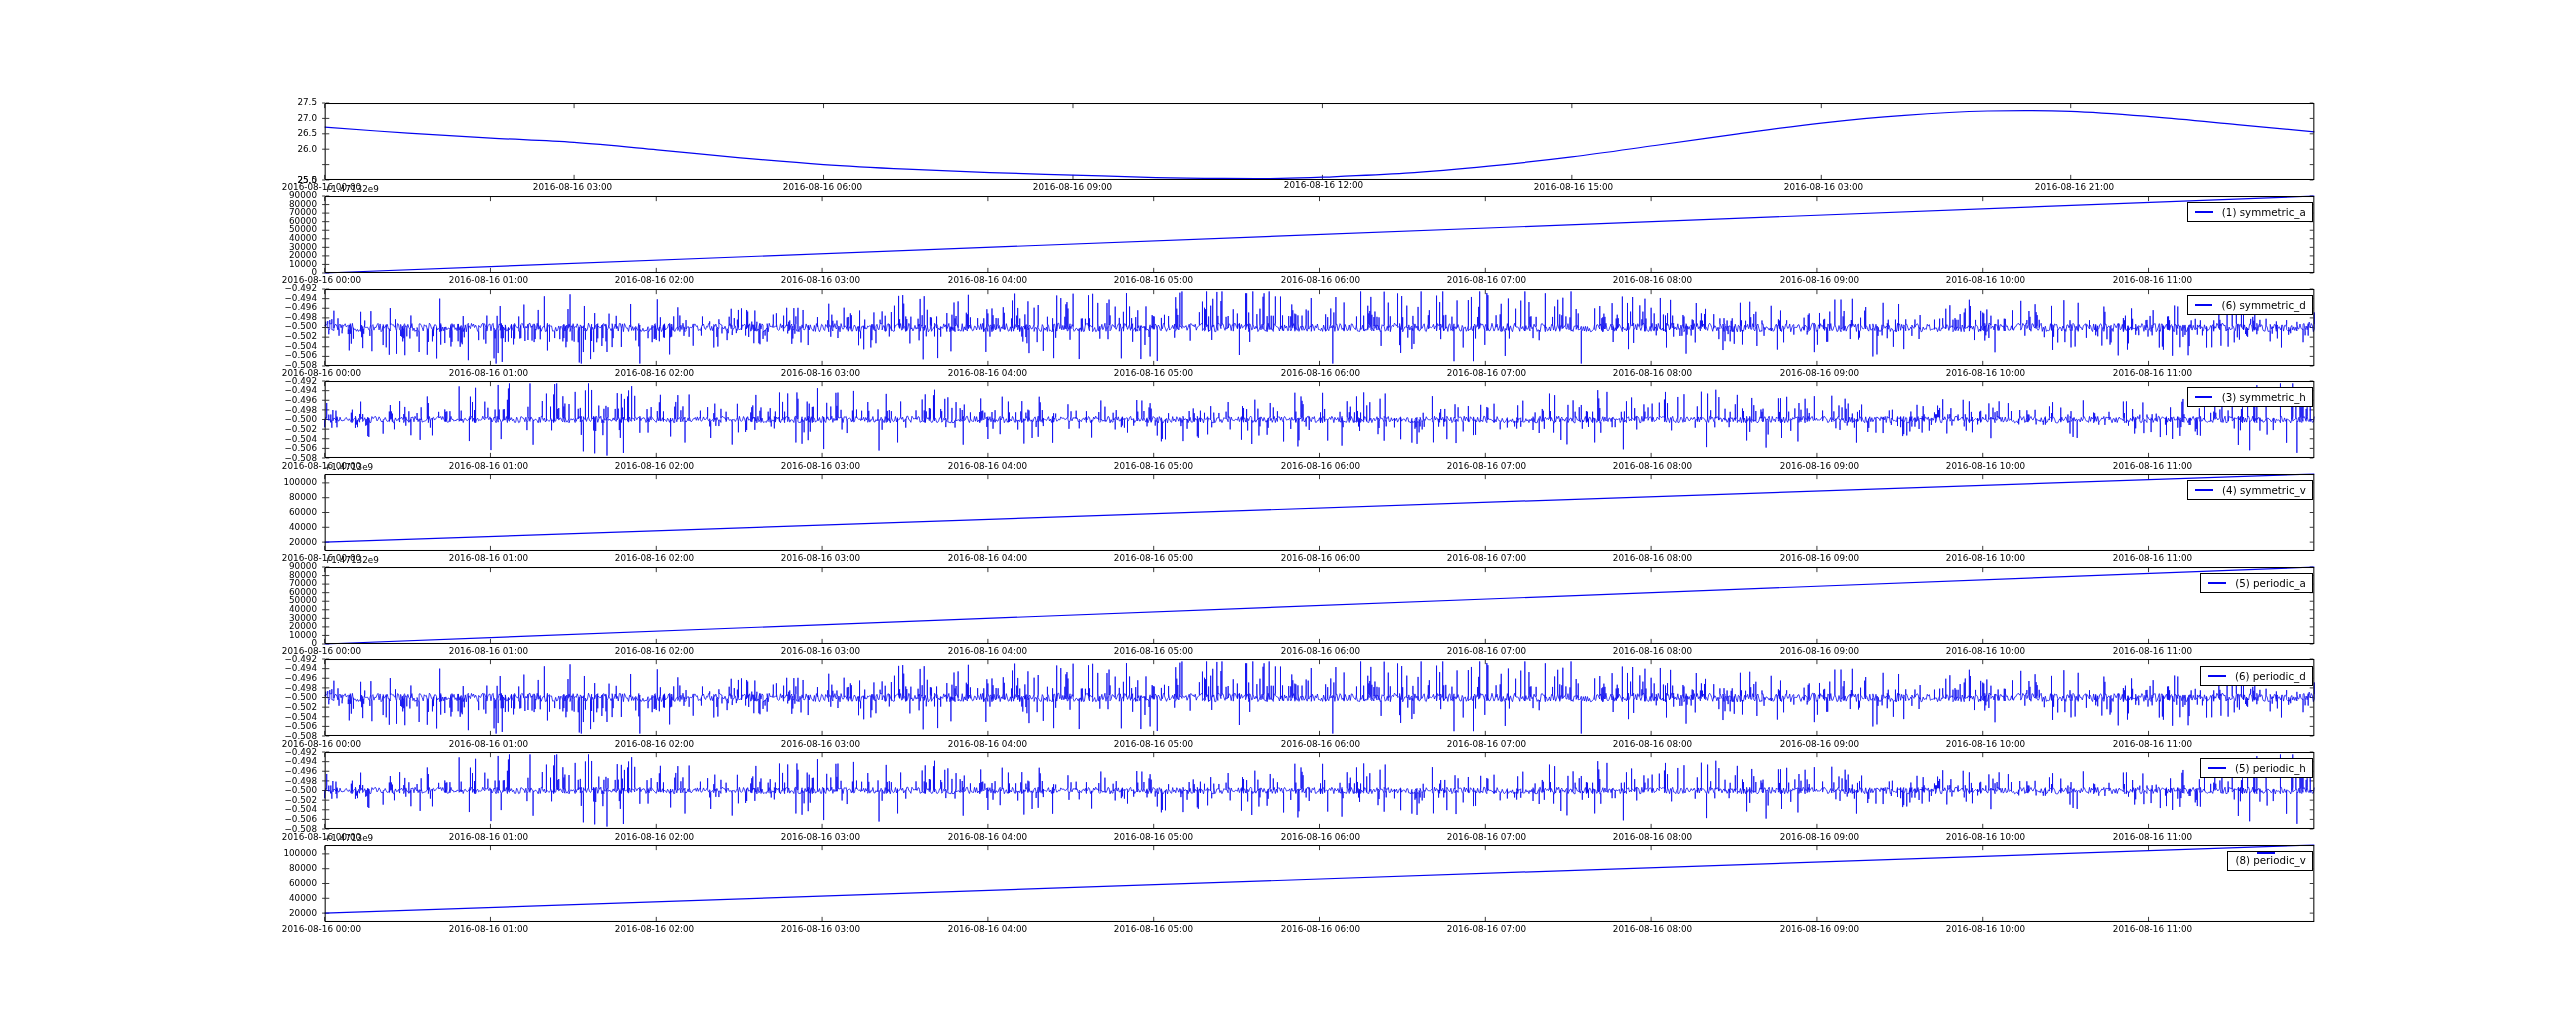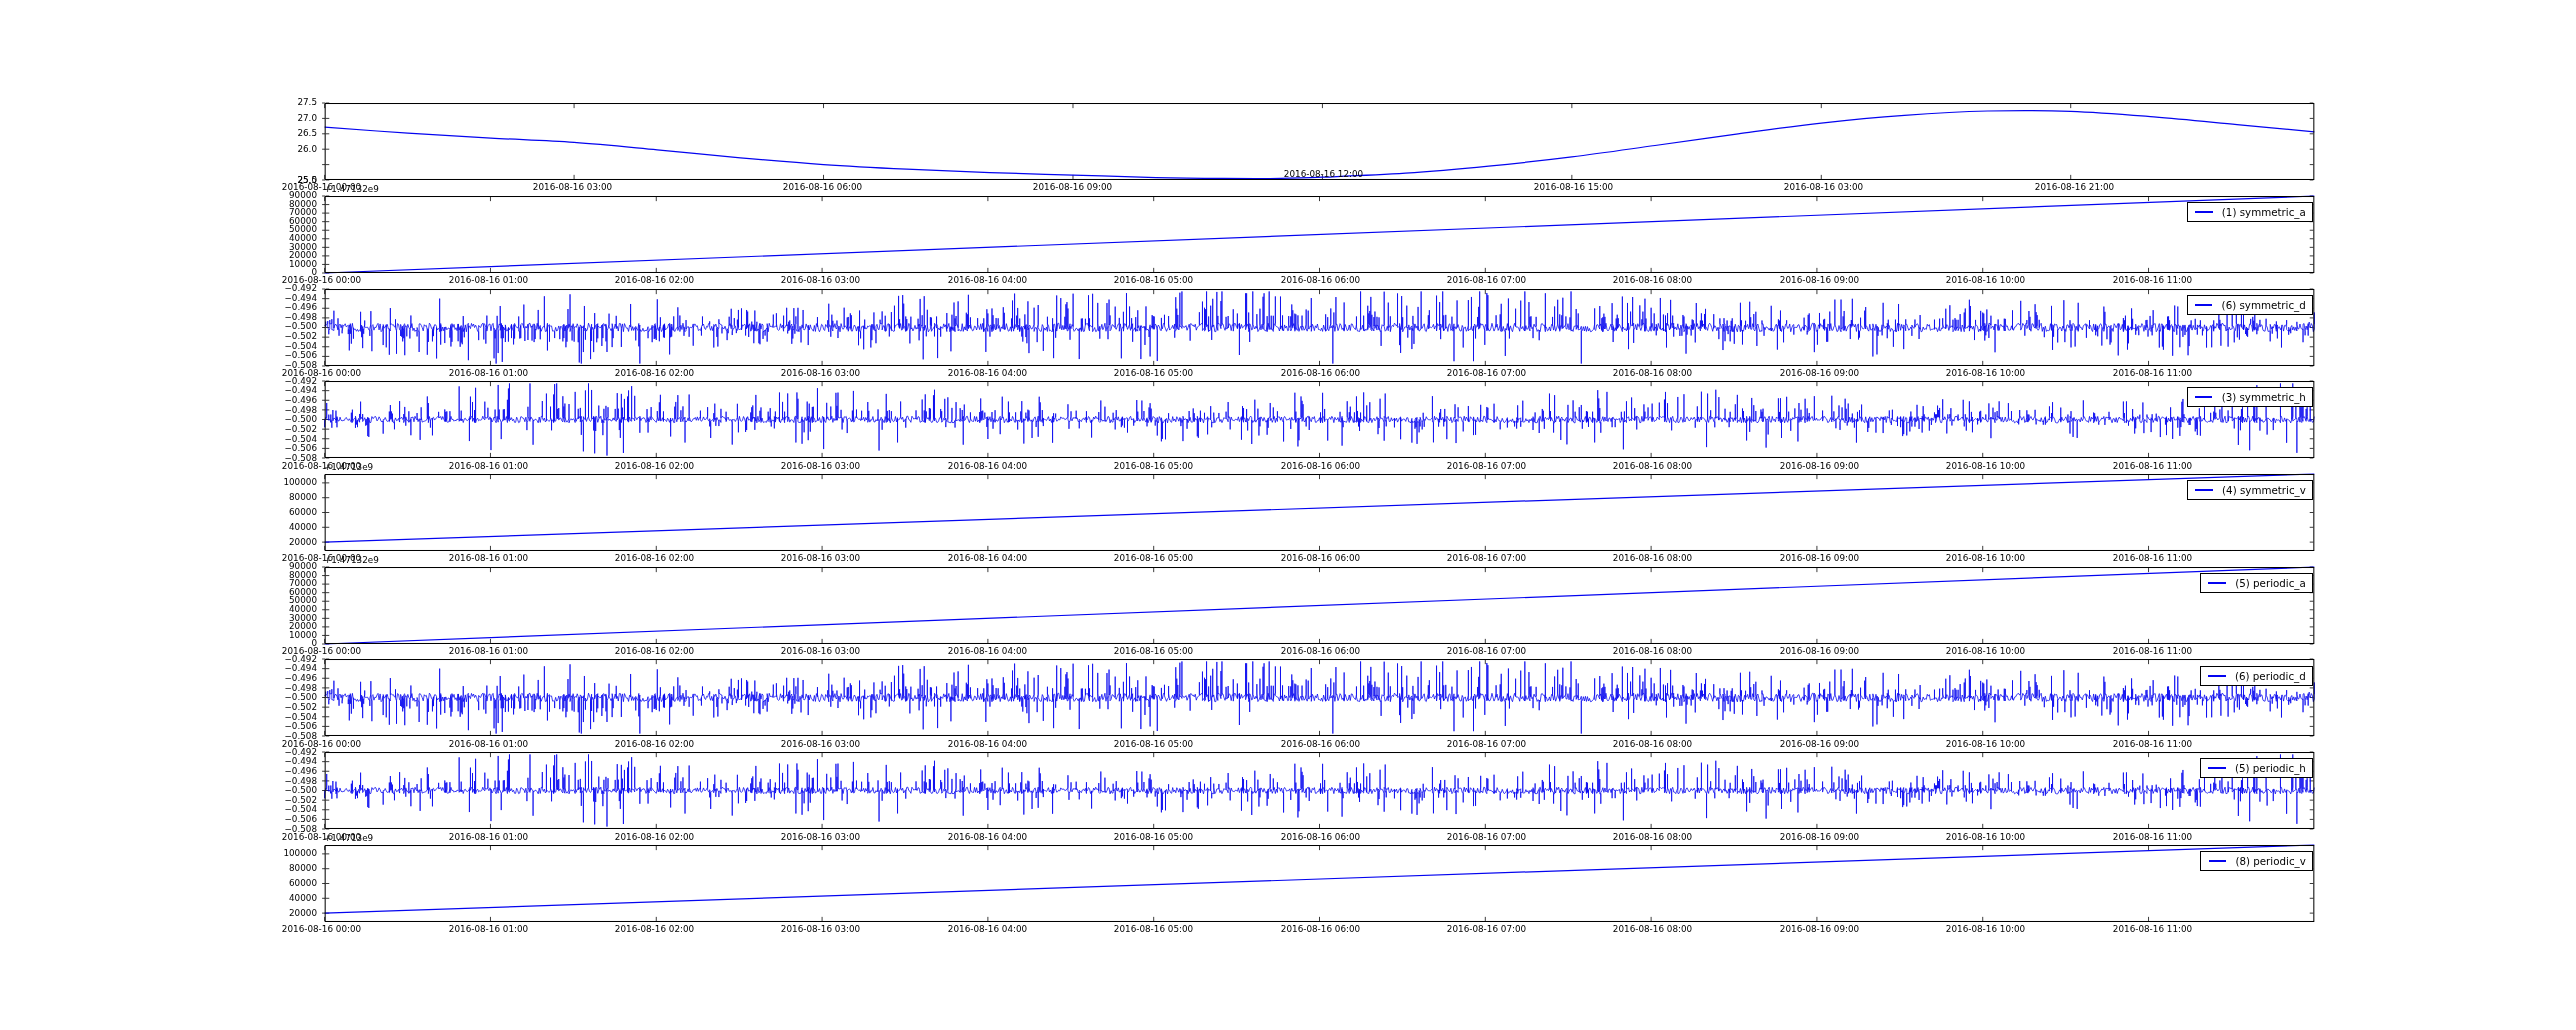--- a/index.html
+++ b/index.html
@@ -33,21 +33,21 @@
   <div class="ylabel" style="top: 97px; width: 317px;">27.5</div>
       <div class="ylabel" style="top: 113px; width: 317px;">27.0</div>
       <div class="ylabel" style="top: 128px; width: 317px;">26.5</div>
       <div class="ylabel" style="top: 144px; width: 317px;">26.0</div>
       <div class="ylabel" style="top: 159px; width: 317px; margin-top: 16px;">25.5</div>
       <div class="ylabel" style="top: 175px; width: 317px;">25.0</div>
       <div class="xlabel" style="left: 244px; top: 182px;">2016-08-16 00:00</div>
       <div class="xlabel" style="left: 495px; top: 182px;">2016-08-16 03:00</div>
       <div class="xlabel" style="left: 745px; top: 182px;">2016-08-16 06:00</div>
       <div class="xlabel" style="left: 995px; top: 182px;">2016-08-16 09:00</div>
-      <div class="xlabel" style="left: 1246px; top: 169px; text-align: center;">2016-08-16 12:00</div>
+      <div class="xlabel" style="left: 1246px; top: 180px; text-align: center;">2016-08-16 12:00</div>
       <div class="xlabel" style="left: 1496px; top: 182px;">2016-08-16 15:00</div>
       <div class="xlabel" style="left: 1746px; top: 182px;">2016-08-16 03:00</div>
       <div class="xlabel" style="left: 1997px; top: 182px;">2016-08-16 21:00</div>
     </div>
 
   <div class="chart">
     <svg class="plot-svg" xmlns="http://www.w3.org/2000/svg" width="1997" height="77" style="left: 321px; top: 196px;" viewBox="0 0 3876 150">
       <path class="ticks" fill="none" stroke="#000" stroke-width="1.5" d="M0.0 2 L0.0 10 M0.0 148 L0.0 140 M323.0 2 L323.0 10 M323.0 148 L323.0 140 M646.0 2 L646.0 10 M646.0 148 L646.0 140 M969.0 2 L969.0 10 M969.0 148 L969.0 140 M1292.0 2 L1292.0 10 M1292.0 148 L1292.0 140 M1615.0 2 L1615.0 10 M1615.0 148 L1615.0 140 M1938.0 2 L1938.0 10 M1938.0 148 L1938.0 140 M2261.0 2 L2261.0 10 M2261.0 148 L2261.0 140 M2584.0 2 L2584.0 10 M2584.0 148 L2584.0 140 M2907.0 2 L2907.0 10 M2907.0 148 L2907.0 140 M3230.0 2 L3230.0 10 M3230.0 148 L3230.0 140 M3553.0 2 L3553.0 10 M3553.0 148 L3553.0 140 M2 0.0 L9 0.0 M3874 0.0 L3867 0.0 M-5 0.0 L1 0.0 M2 16.7 L9 16.7 M3874 16.7 L3867 16.7 M-5 16.7 L1 16.7 M2 33.3 L9 33.3 M3874 33.3 L3867 33.3 M-5 33.3 L1 33.3 M2 50.0 L9 50.0 M3874 50.0 L3867 50.0 M-5 50.0 L1 50.0 M2 66.7 L9 66.7 M3874 66.7 L3867 66.7 M-5 66.7 L1 66.7 M2 83.3 L9 83.3 M3874 83.3 L3867 83.3 M-5 83.3 L1 83.3 M2 100.0 L9 100.0 M3874 100.0 L3867 100.0 M-5 100.0 L1 100.0 M2 116.7 L9 116.7 M3874 116.7 L3867 116.7 M-5 116.7 L1 116.7 M2 133.3 L9 133.3 M3874 133.3 L3867 133.3 M-5 133.3 L1 133.3 M2 150.0 L9 150.0 M3874 150.0 L3867 150.0 M-5 150.0 L1 150.0 "></path>
       <path class="series" fill="none" stroke="#0404f0" stroke-width="2.4" d="M0.0 150.0L3876.0 0.0"></path>
       <rect class="frame" fill="none" stroke="#000" stroke-width="2" x="1" y="1" width="3874" height="148"></rect>
@@ -281,21 +281,21 @@
       <div class="xlabel" style="left: 1908px; top: 832px;">2016-08-16 10:00</div>
       <div class="xlabel" style="left: 2075px; top: 832px;">2016-08-16 11:00</div>
     </div>
 
   <div class="chart">
     <svg class="plot-svg" xmlns="http://www.w3.org/2000/svg" width="1997" height="77" style="left: 321px; top: 845px;" viewBox="0 0 3876 150">
       <path class="ticks" fill="none" stroke="#000" stroke-width="1.5" d="M0.0 2 L0.0 10 M0.0 148 L0.0 140 M323.0 2 L323.0 10 M323.0 148 L323.0 140 M646.0 2 L646.0 10 M646.0 148 L646.0 140 M969.0 2 L969.0 10 M969.0 148 L969.0 140 M1292.0 2 L1292.0 10 M1292.0 148 L1292.0 140 M1615.0 2 L1615.0 10 M1615.0 148 L1615.0 140 M1938.0 2 L1938.0 10 M1938.0 148 L1938.0 140 M2261.0 2 L2261.0 10 M2261.0 148 L2261.0 140 M2584.0 2 L2584.0 10 M2584.0 148 L2584.0 140 M2907.0 2 L2907.0 10 M2907.0 148 L2907.0 140 M3230.0 2 L3230.0 10 M3230.0 148 L3230.0 140 M3553.0 2 L3553.0 10 M3553.0 148 L3553.0 140 M2 17.3 L9 17.3 M3874 17.3 L3867 17.3 M-5 17.3 L1 17.3 M2 46.2 L9 46.2 M3874 46.2 L3867 46.2 M-5 46.2 L1 46.2 M2 75.0 L9 75.0 M3874 75.0 L3867 75.0 M-5 75.0 L1 75.0 M2 103.8 L9 103.8 M3874 103.8 L3867 103.8 M-5 103.8 L1 103.8 M2 132.7 L9 132.7 M3874 132.7 L3867 132.7 M-5 132.7 L1 132.7 "></path>
       <path class="series" fill="none" stroke="#0404f0" stroke-width="2.4" d="M0.0 132.7L3876.0 0.0"></path>
       <rect class="frame" fill="none" stroke="#000" stroke-width="2" x="1" y="1" width="3874" height="148"></rect>
     </svg>
-    <div class="legend" style="display: flex; right: 263px; top: 851px;">
+    <div class="legend" style="display: flex; right: 263px; top: 851px; flex-direction: column;">
       <span class="legend-line" style="background: rgb(4, 4, 240);"></span>
       <span class="legend-label">(8) periodic_v</span>
     </div>
     <div class="offset" style="display: block; left: 324px; top: 833px;">+1.4713e9</div>
   <div class="ylabel" style="top: 848px; width: 317px;">100000</div>
       <div class="ylabel" style="top: 863px; width: 317px;">80000</div>
       <div class="ylabel" style="top: 878px; width: 317px;">60000</div>
       <div class="ylabel" style="top: 893px; width: 317px;">40000</div>
       <div class="ylabel" style="top: 908px; width: 317px;">20000</div>
       <div class="xlabel" style="left: 244px; top: 924px;">2016-08-16 00:00</div>

